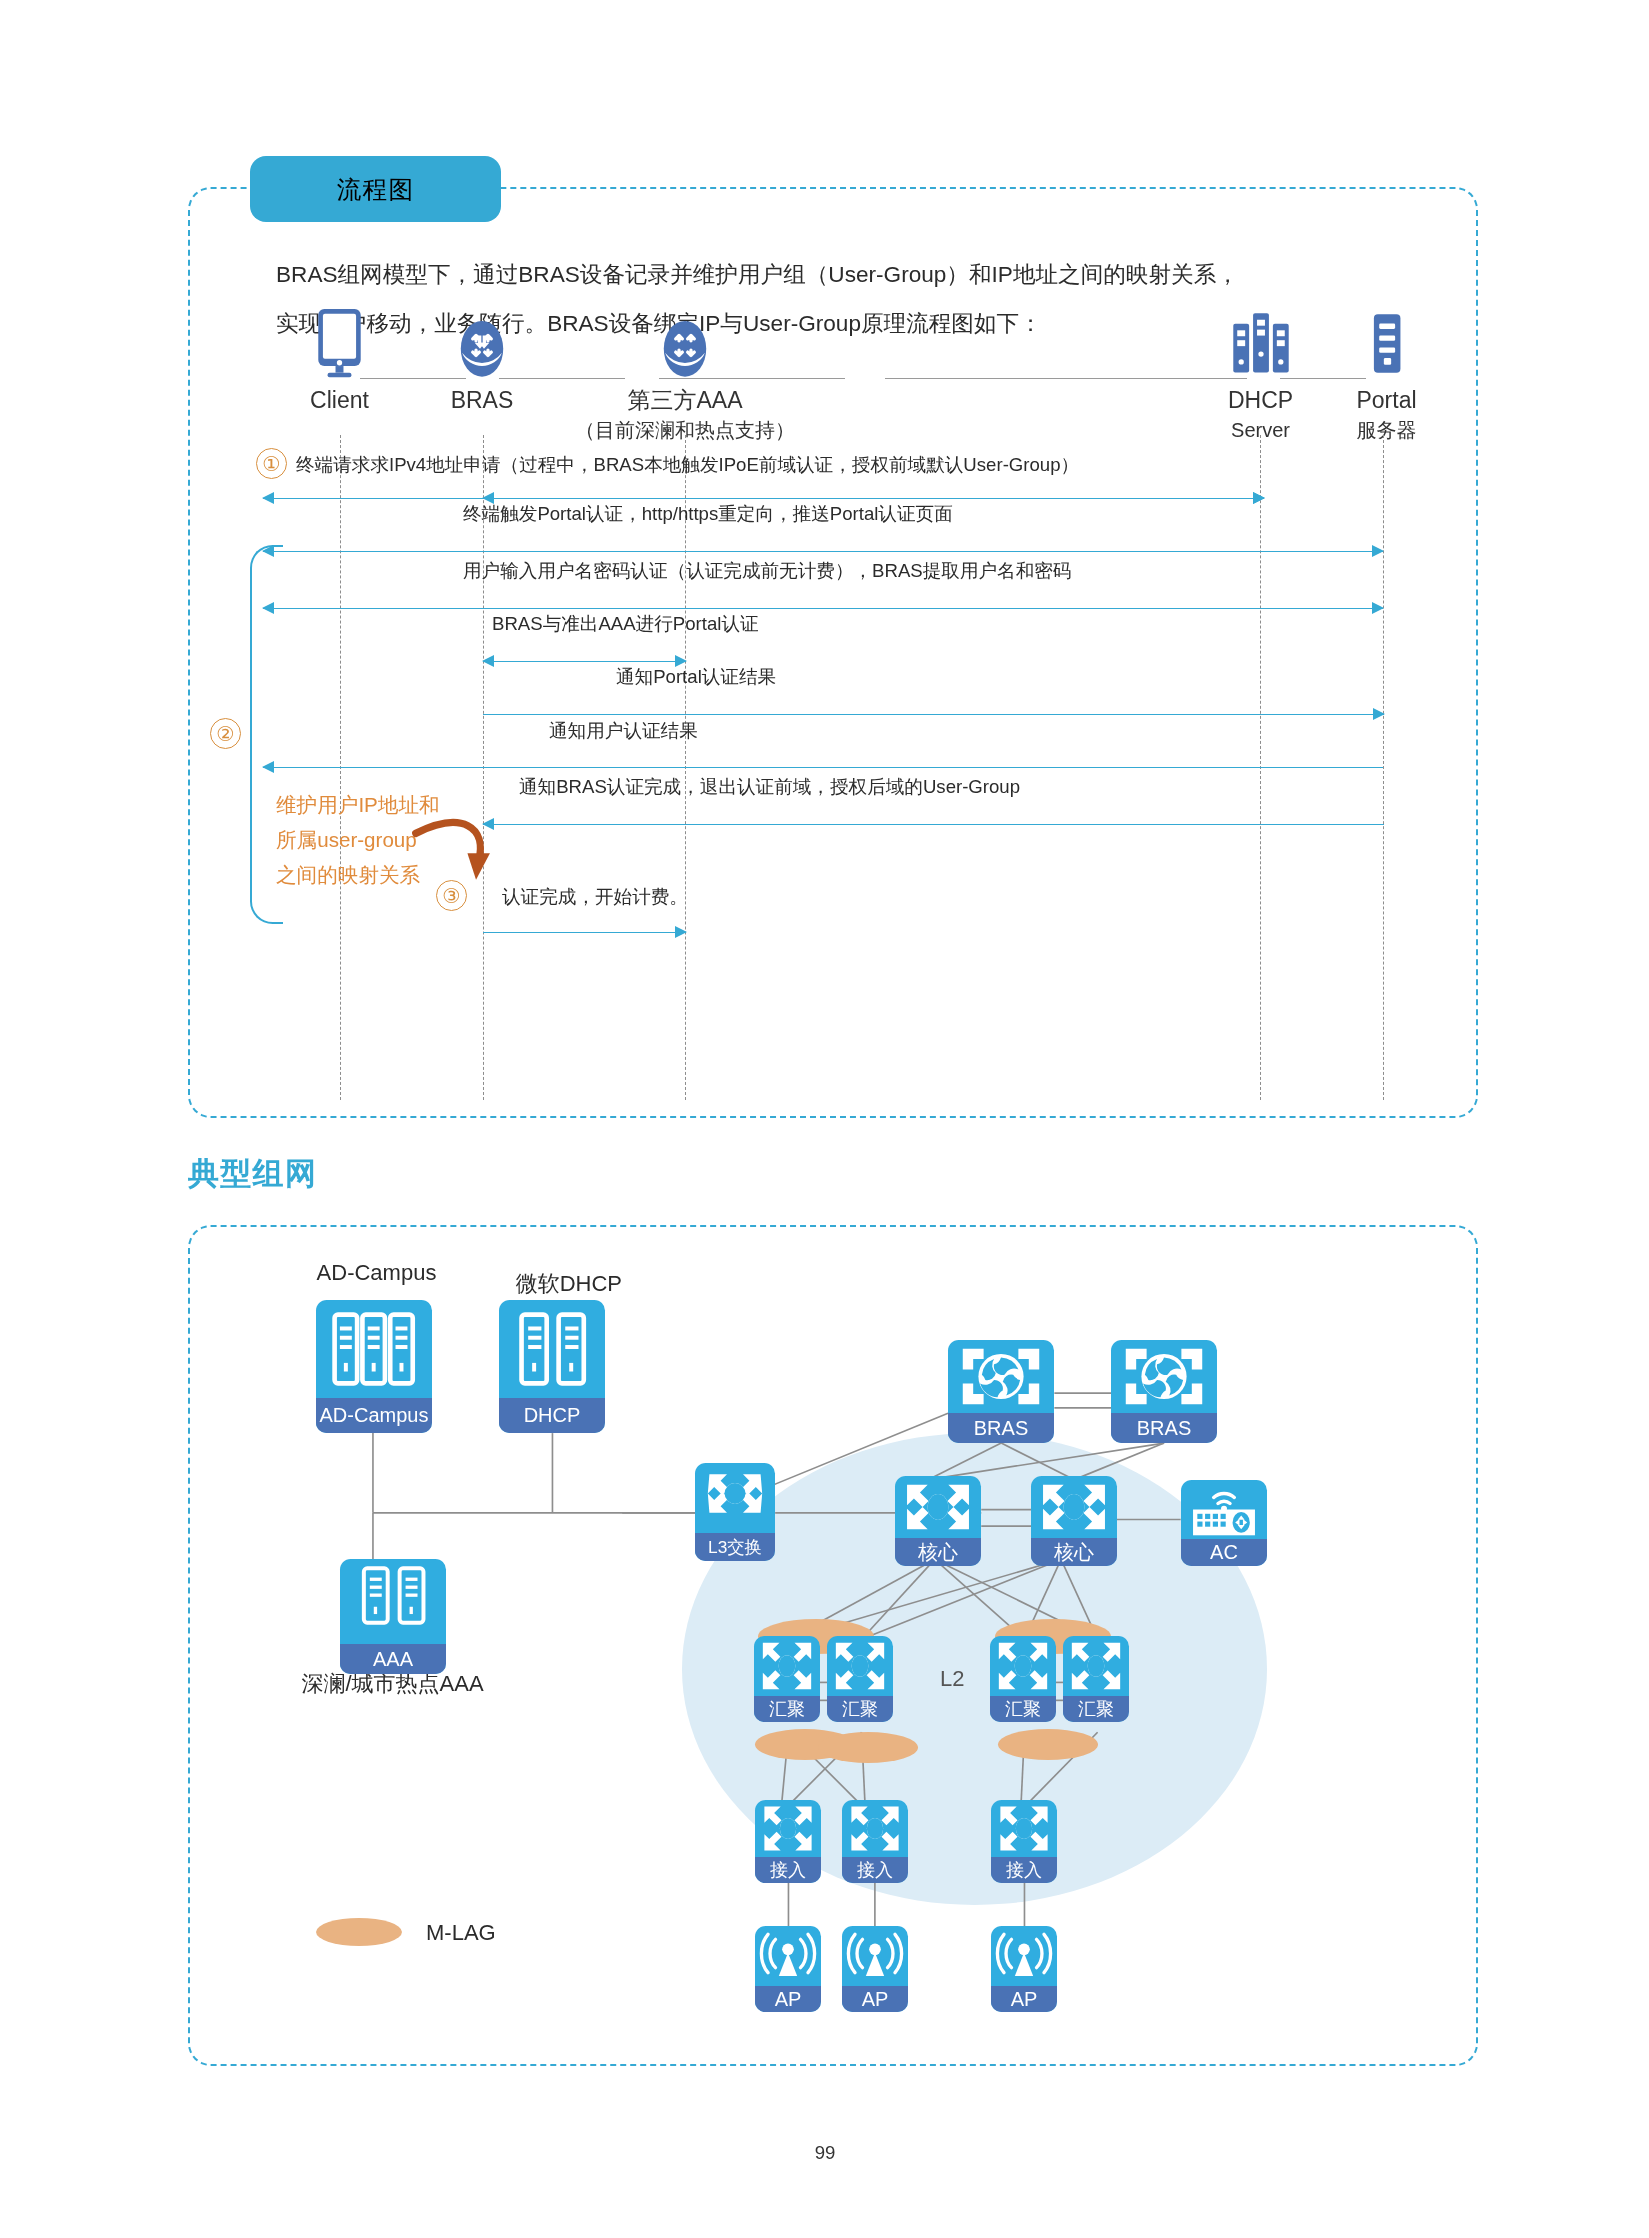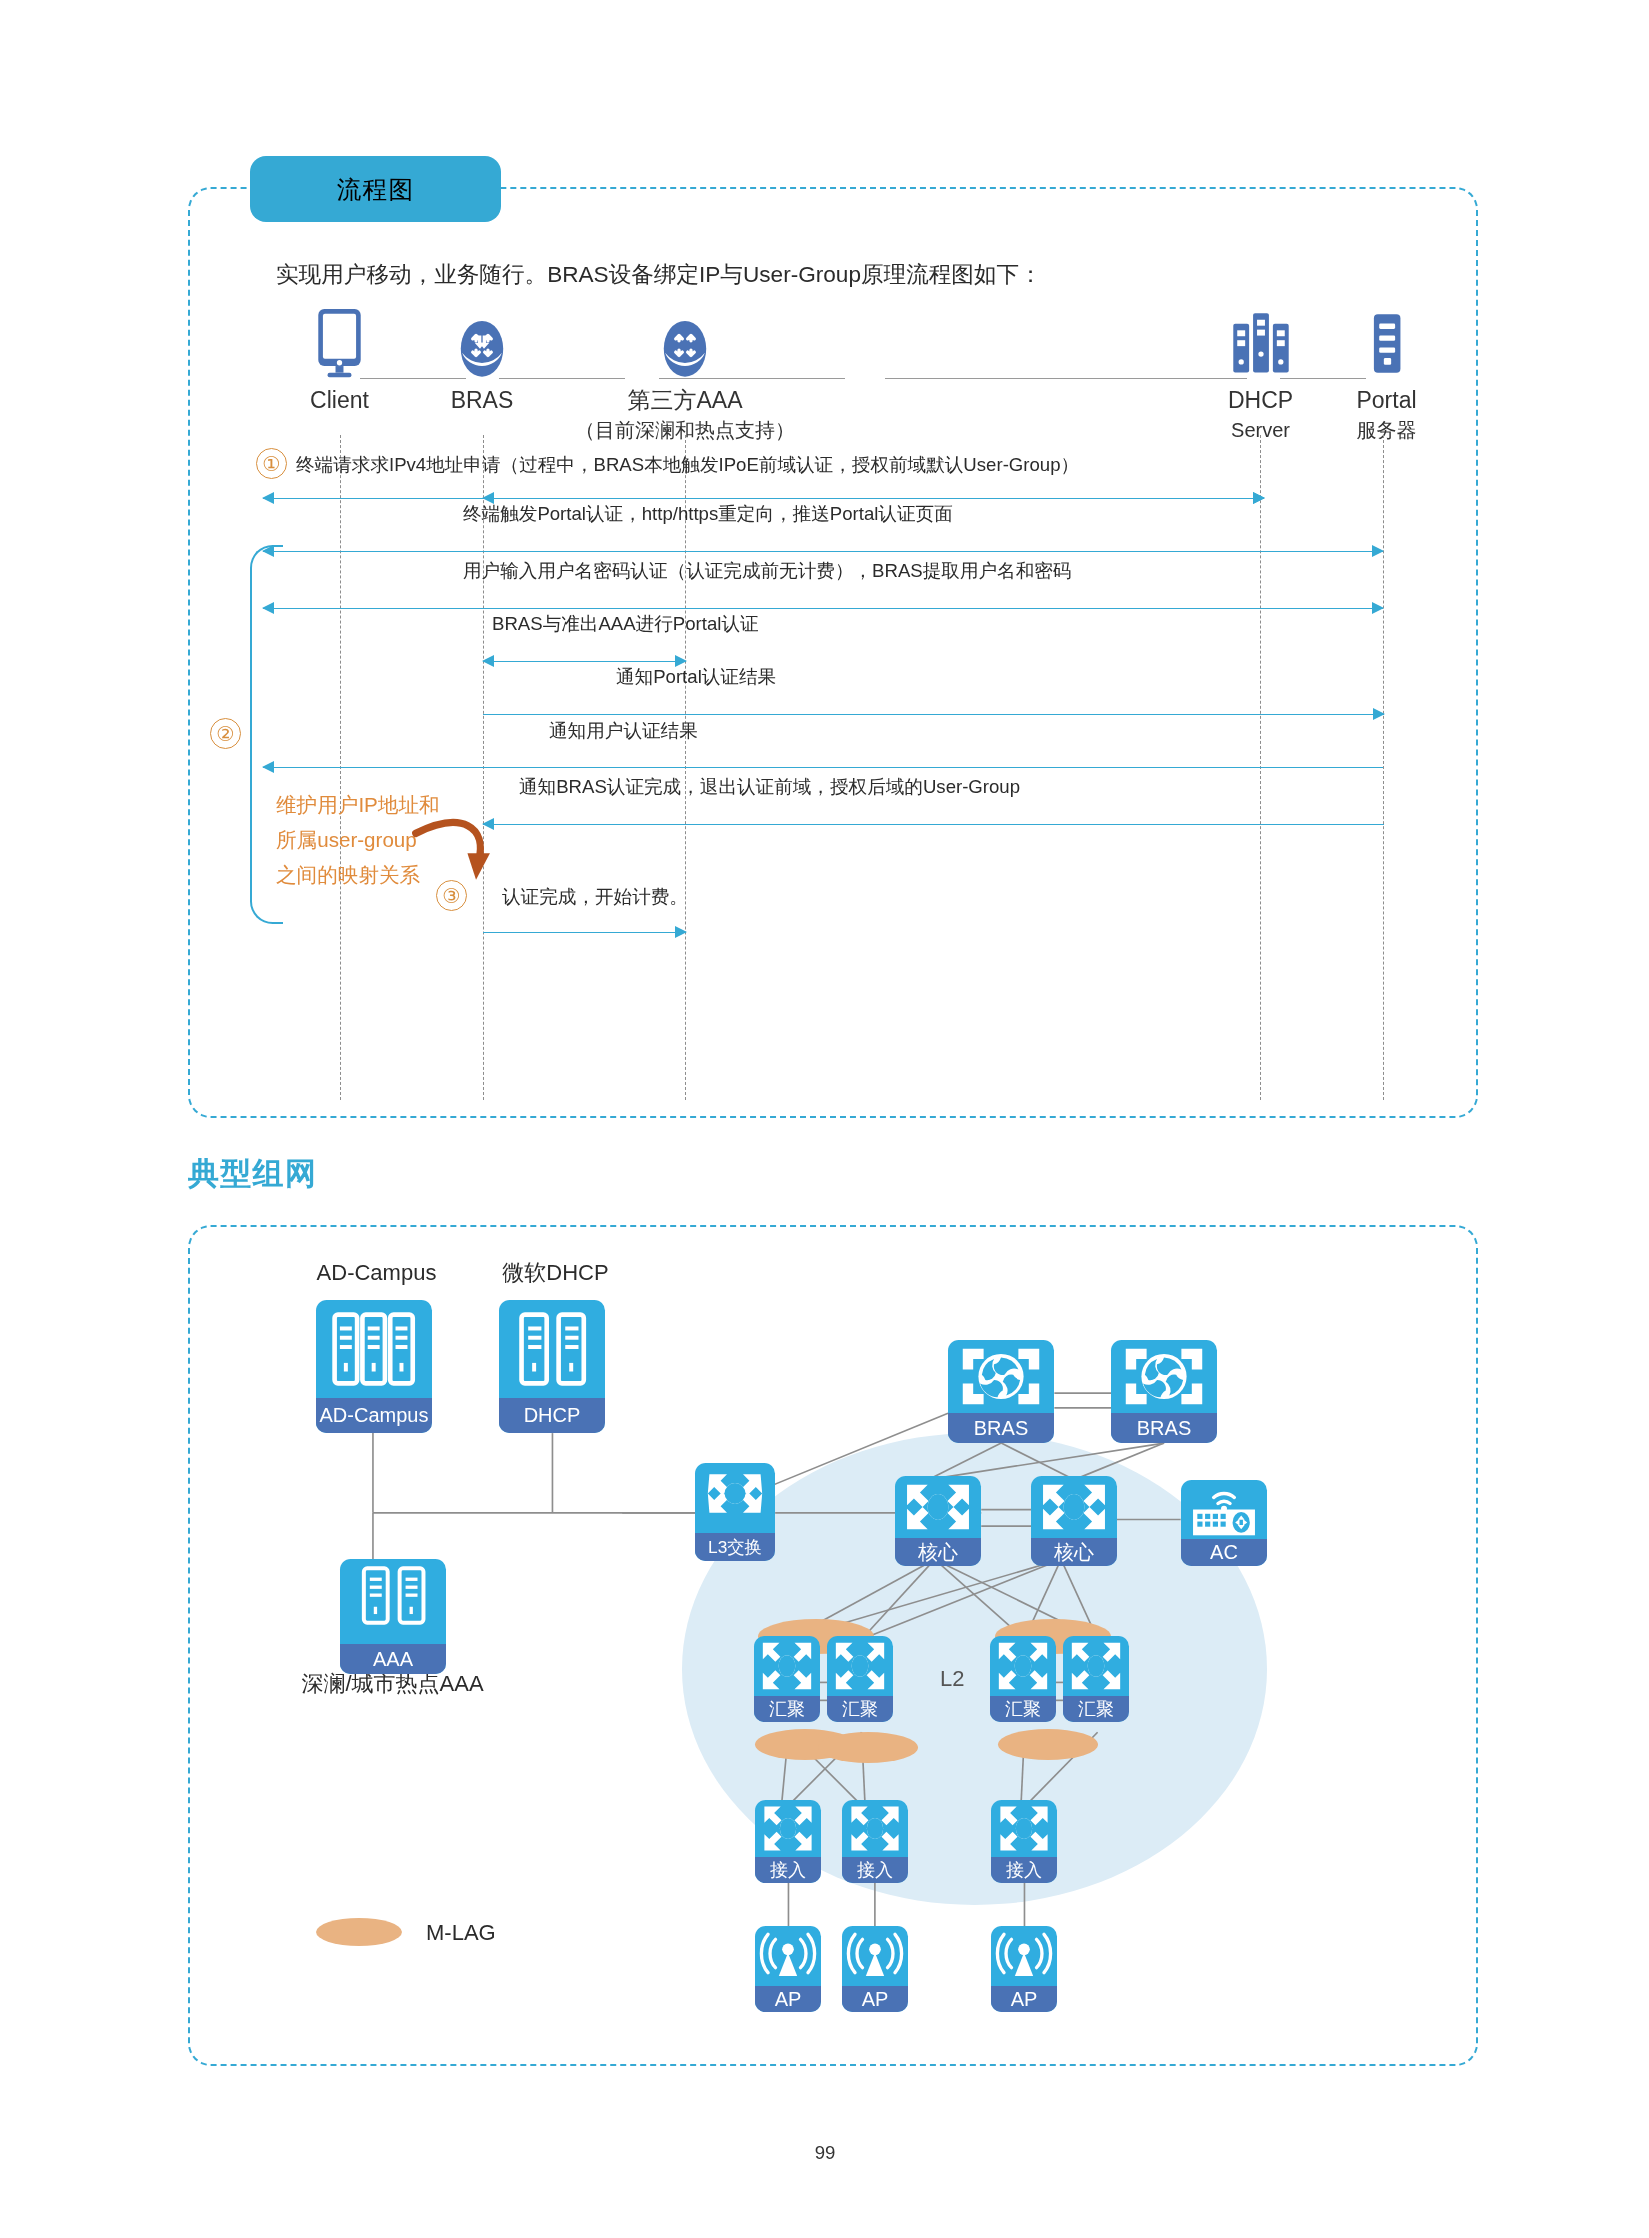--- a/index.html
+++ b/index.html
@@ -136,20 +136,21 @@
 
 <div class="page">
 
   <div class="panel" id="flow-panel">
 
     <div class="panel-tab">
       <span>流程图</span>
     </div>
 
     <div class="intro">
+      <div>BRAS组网模型下，通过BRAS设备记录并维护用户组（User-Group）和IP地址之间的映射关系，</div>
       <div>实现用户移动，业务随行。BRAS设备绑定IP与User-Group原理流程图如下：</div>
     </div>
 
     <div class="hbar" style="left:170px; top:189px; width:106px;"></div>
     <div class="hbar" style="left:309px; top:189px; width:126px;"></div>
     <div class="hbar" style="left:469px; top:189px; width:186px;"></div>
     <div class="hbar" style="left:695px; top:189px; width:362px;"></div>
     <div class="hbar" style="left:1090px; top:189px; width:86px;"></div>
 
     <div class="actor" style="left:83px; top:116px; width:133px;">
@@ -349,21 +350,21 @@
       </g>
     </svg>
 
     <div class="mlag" style="left:568px; top:392px; width:116px; height:35px;"></div>
     <div class="mlag" style="left:805px; top:392px; width:116px; height:35px;"></div>
     <div class="mlag" style="left:565px; top:502px; width:100px; height:31px;"></div>
     <div class="mlag" style="left:628px; top:505px; width:100px; height:31px;"></div>
     <div class="mlag" style="left:808px; top:502px; width:100px; height:31px;"></div>
 
     <div class="caption" style="position:absolute; left:120px; top:33px; width:133px; text-align:center; font-size:22px;">AD-Campus</div>
-    <div class="caption" style="position:absolute; left:299px; top:31px; width:133px; text-align:center; font-size:22px;">微软DHCP</div>
+    <div class="caption" style="position:absolute; left:299px; top:42px; width:133px; text-align:right; font-size:22px;">微软DHCP</div>
     <div class="caption" style="position:absolute; left:93px; top:442px; width:219px; text-align:center; font-size:22px;">深澜/城市热点AAA</div>
 
     <div class="node" style="left:126px; top:73px;">
       <div class="box" style="width:116px; height:133px;">
         <div class="icon-area">
           <svg width="116" height="98" viewBox="0 0 175 148">
             <g fill="none" stroke="#ffffff" stroke-width="7">
               <rect x="28" y="22" width="34" height="104" rx="5"></rect>
               <rect x="70" y="22" width="34" height="104" rx="5"></rect>
               <rect x="112" y="22" width="34" height="104" rx="5"></rect>

